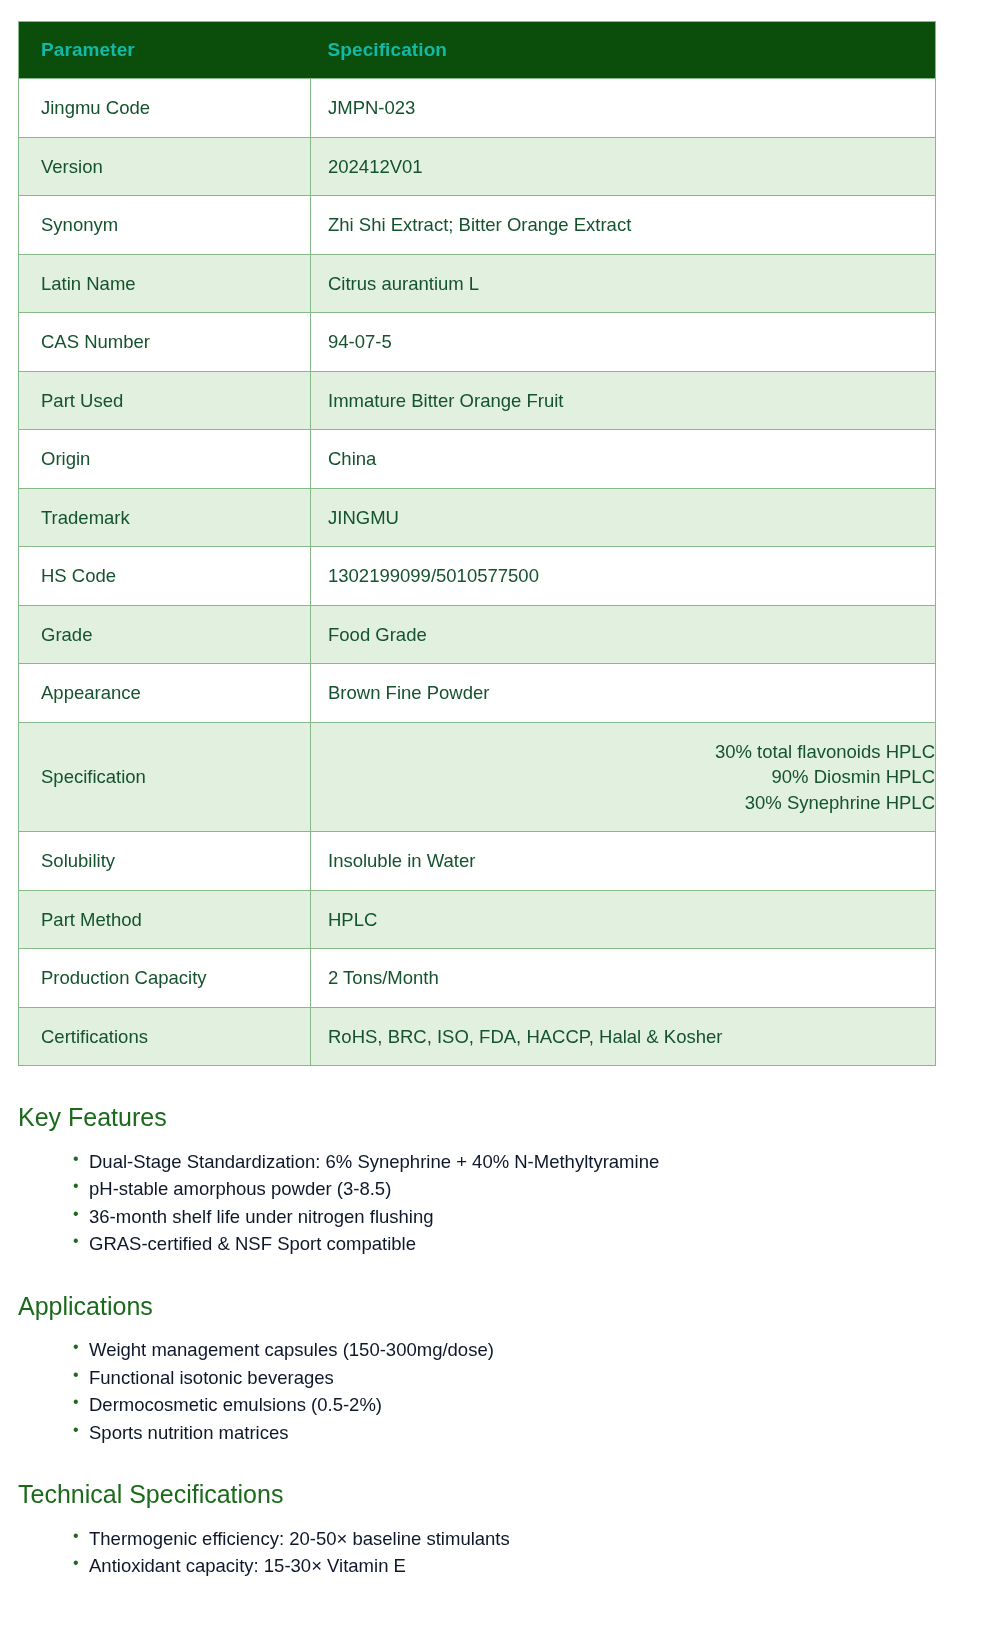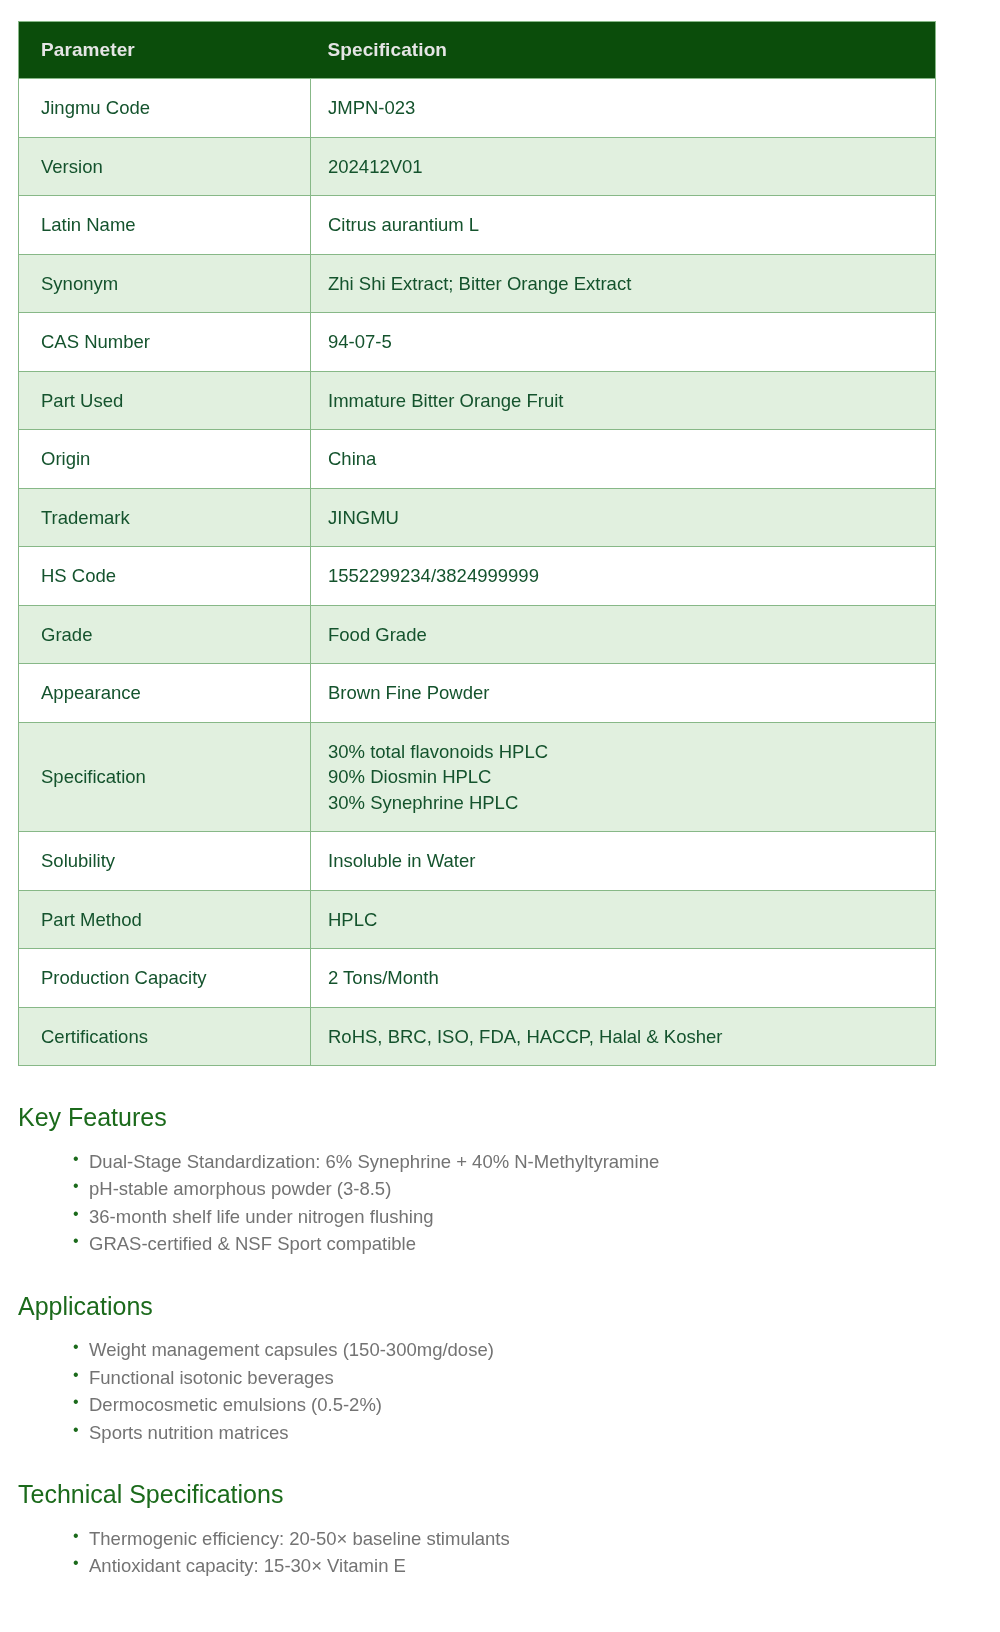--- a/index.html
+++ b/index.html
@@ -30,21 +30,21 @@
     border-collapse: collapse;
     width: 917px;
     table-layout: fixed;
     border: 1px solid #87b887;
   }
   table.spec-table col.c-param { width: 292px; }
   table.spec-table col.c-spec  { width: 625px; }
 
   table.spec-table thead th {
     background: #0b4d0b;
-    color: #e5e5e5;
+    color: #14b8a6;
     font-size: 19px;
     font-weight: bold;
     text-align: left;
     padding: 17px 0 17px 22px;
     border: none;
     letter-spacing: 0.1px;
   }
   table.spec-table thead th.th-spec {
     padding-left: 17px;
   }
@@ -61,20 +61,21 @@
   table.spec-table tbody td.val {
     padding-left: 17px;
     border-right: none;
     margin-left: 45px;
   }
   table.spec-table tbody tr:nth-child(odd)  td { background: #ffffff; }
   table.spec-table tbody tr:nth-child(even) td { background: #e1f0df; }
 
   td.val .multi-line {
     display: block;
+    text-align: right;
   }
   td.val .multi-line span {
     display: block;
   }
 
   
   .section {
     margin-left: 16px;
     width: 930px;
   }
@@ -88,21 +89,21 @@
     margin: 0 0 4px 2px;
     line-height: 1.25;
   }
 
   ul.bullets {
     margin: 14px 0 0 0;
     padding: 0 0 0 57px;
     list-style: none;
   }
   ul.bullets li {
-    color: #737373;
+    color: #0f172a;
     font-size: 18.5px;
     line-height: 1.49;
     position: relative;
     padding-left: 16px;
   }
   ul.bullets li::before {
     content: "\2022";
     position: absolute;
     left: 0;
     top: -1px;
@@ -130,46 +131,46 @@
       <tbody id="spec-body">
           <tr>
             <td class="param">Jingmu Code</td>
             <td class="val">JMPN-023</td>
           </tr>
           <tr>
             <td class="param">Version</td>
             <td class="val">202412V01</td>
           </tr>
           <tr>
+            <td class="param">Synonym</td>
+            <td class="val">Zhi Shi Extract; Bitter Orange Extract</td>
+          </tr>
+          <tr>
             <td class="param">Latin Name</td>
             <td class="val">Citrus aurantium L</td>
           </tr>
           <tr>
-            <td class="param">Synonym</td>
-            <td class="val">Zhi Shi Extract; Bitter Orange Extract</td>
-          </tr>
-          <tr>
             <td class="param">CAS Number</td>
             <td class="val">94-07-5</td>
           </tr>
           <tr>
             <td class="param">Part Used</td>
             <td class="val">Immature Bitter Orange Fruit</td>
           </tr>
           <tr>
             <td class="param">Origin</td>
             <td class="val">China</td>
           </tr>
           <tr>
             <td class="param">Trademark</td>
             <td class="val">JINGMU</td>
           </tr>
           <tr>
             <td class="param">HS Code</td>
-            <td class="val">1552299234/3824999999</td>
+            <td class="val">1302199099/5010577500</td>
           </tr>
           <tr>
             <td class="param">Grade</td>
             <td class="val">Food Grade</td>
           </tr>
           <tr>
             <td class="param">Appearance</td>
             <td class="val">Brown Fine Powder</td>
           </tr>
           <tr>

